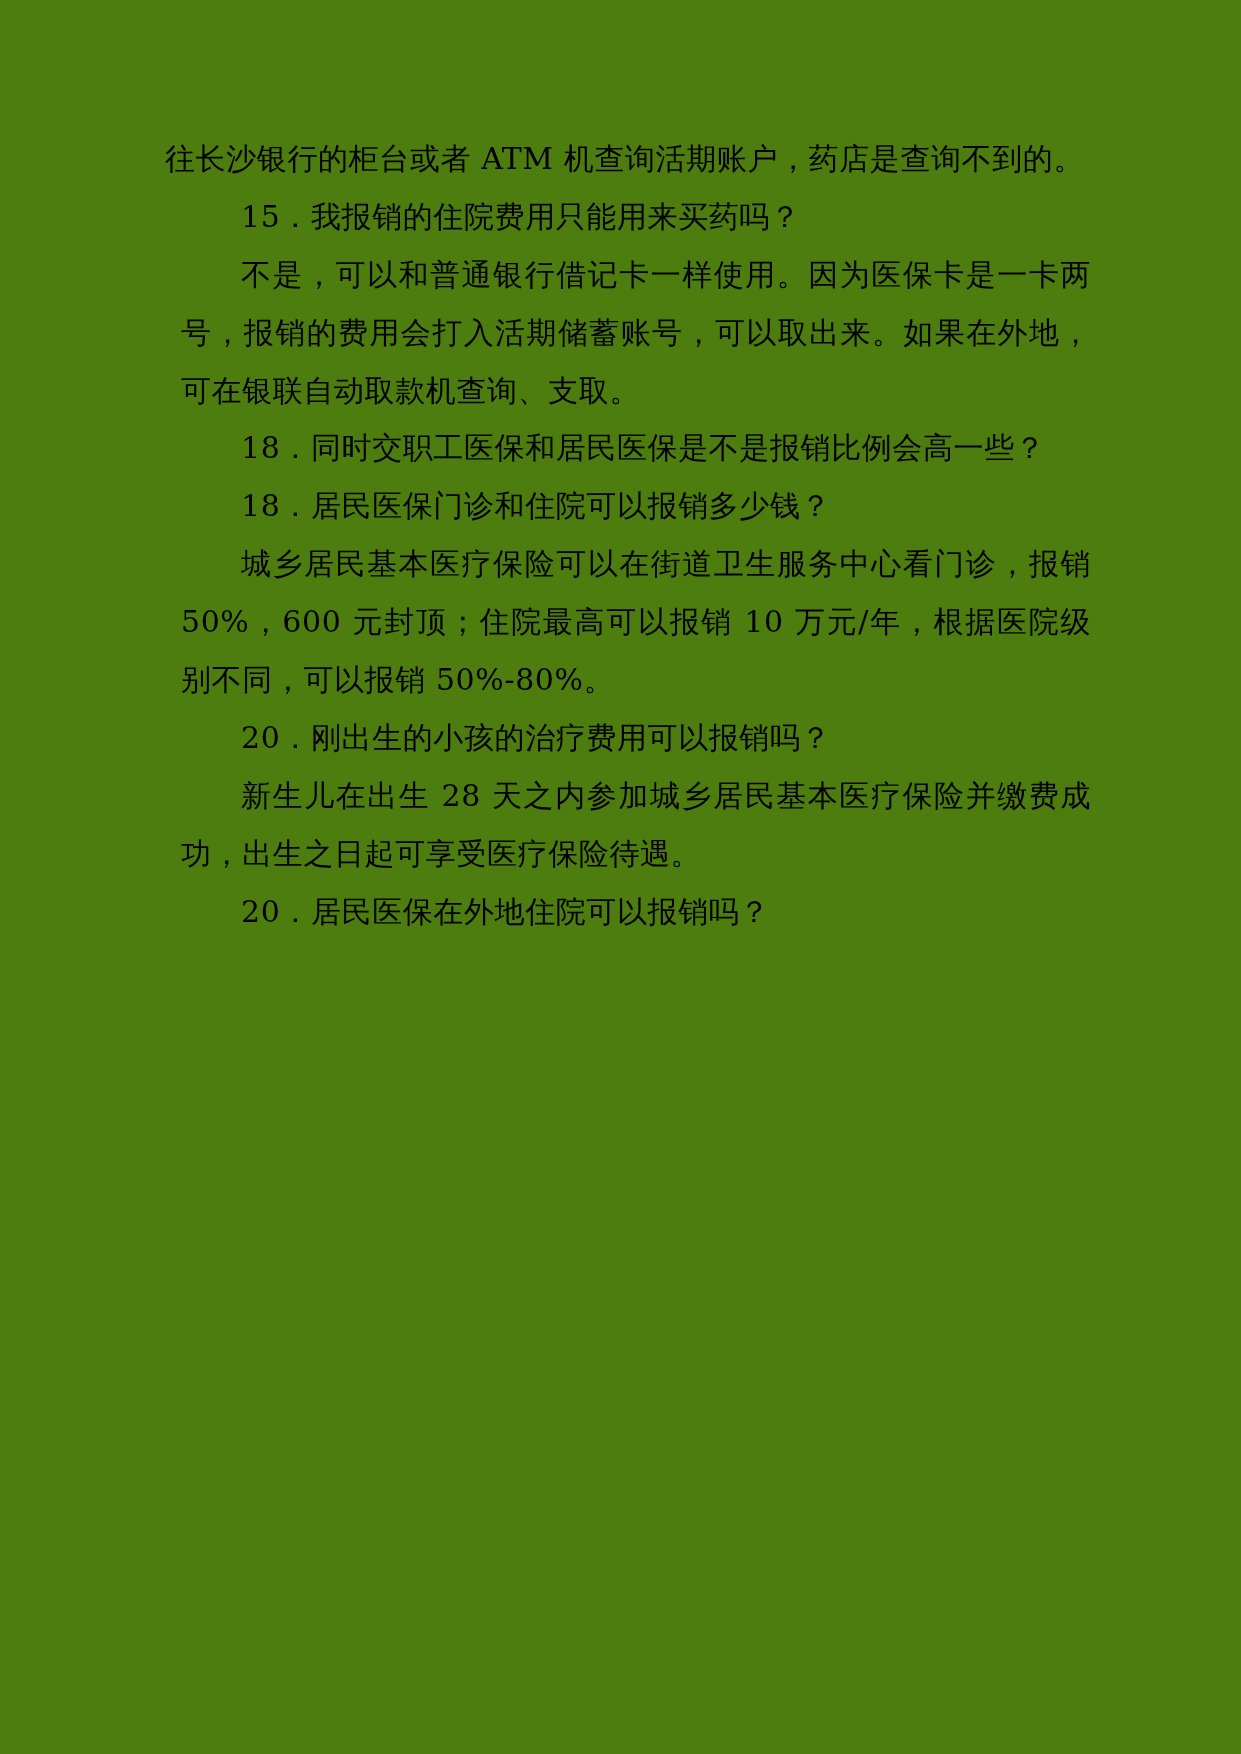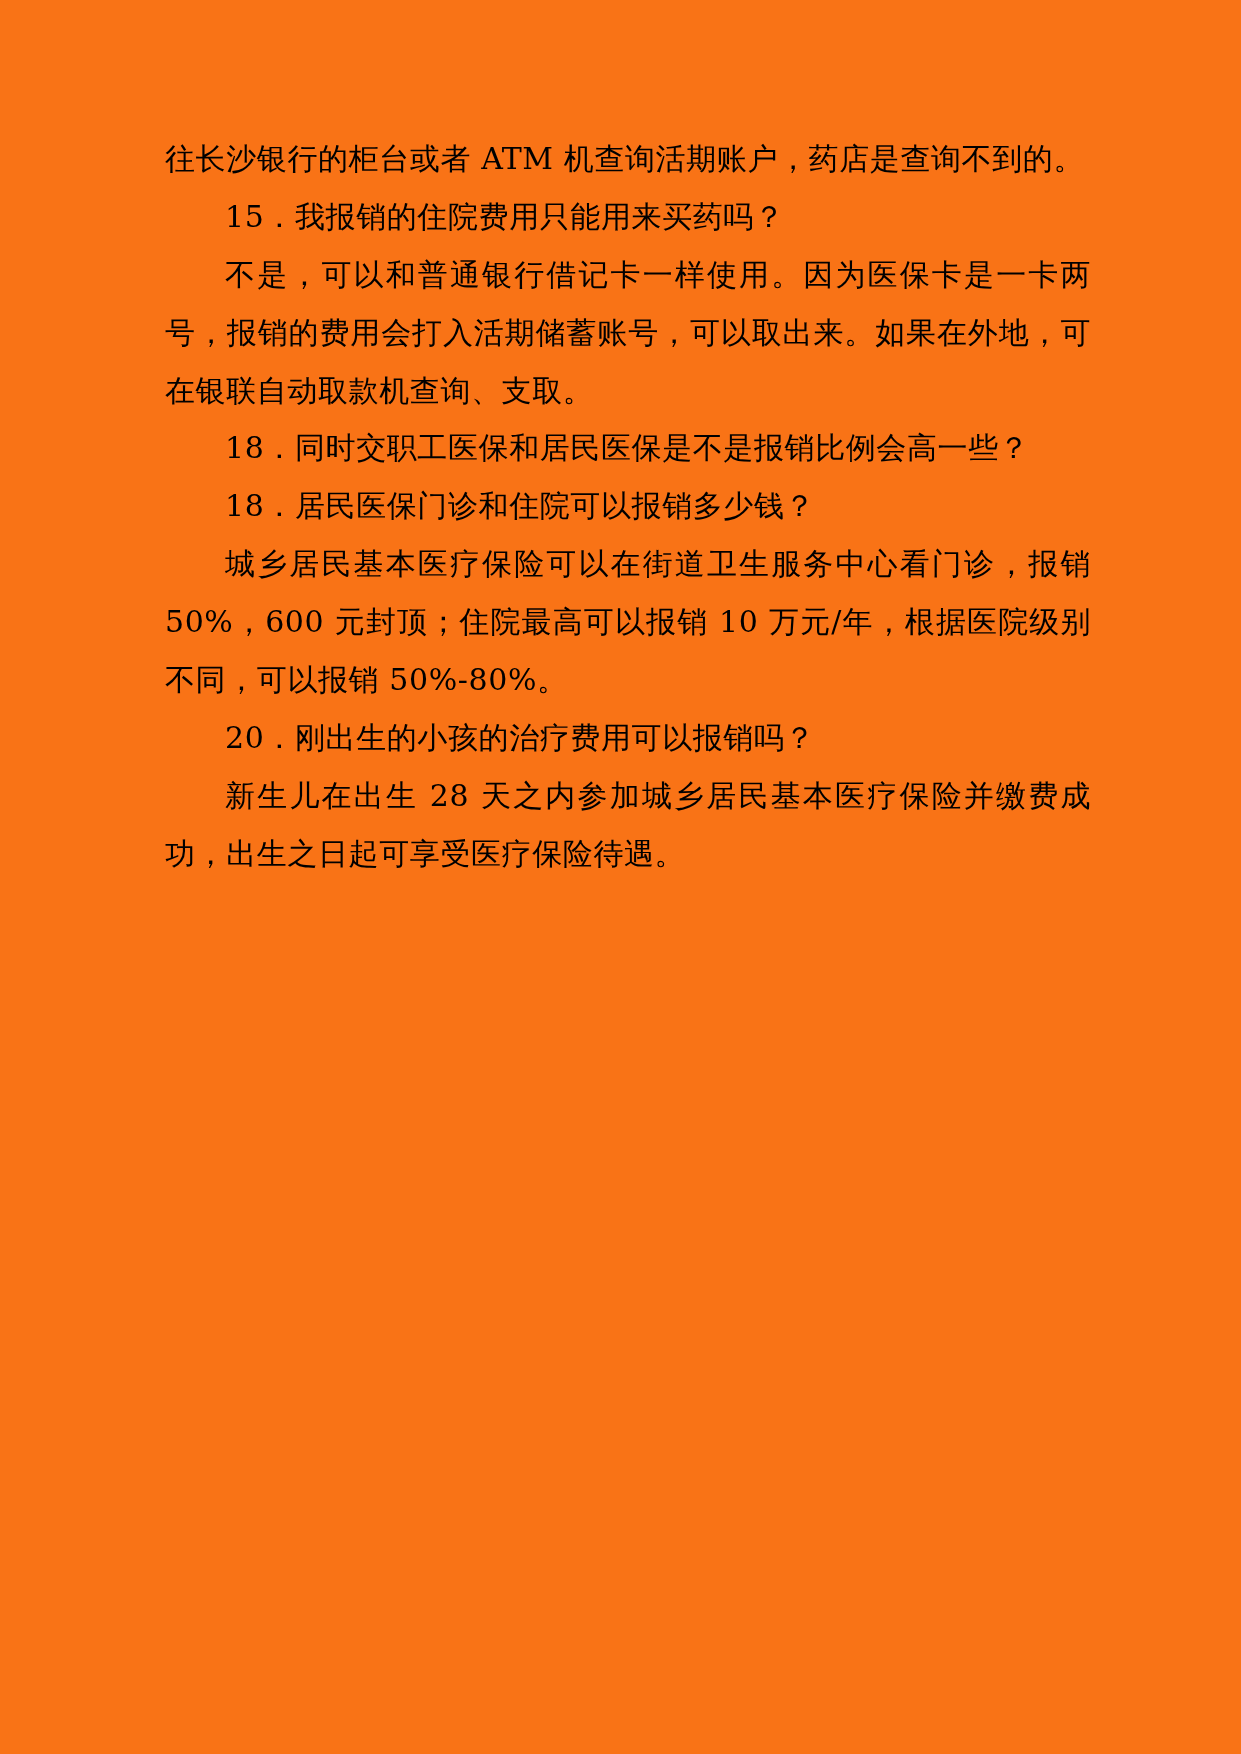--- a/index.html
+++ b/index.html
@@ -11,47 +11,49 @@
     width: 1241px;
     height: 1754px;
     font-family: "DejaVu Serif", "Liberation Serif", serif;
     color: #000000;
   }
   .page {
     box-sizing: border-box;
     width: 1241px;
     height: 1754px;
     padding: 130px 150px 100px 165px;
-    background: #f97316;
+    background: #4d7c0f;
   }
   .doc-body {
     font-size: 30px;
     line-height: 1.93;
     text-align: justify;
     text-justify: inter-ideograph;
     letter-spacing: 0.6px;
   }
   p {
     margin: 0;
     padding: 0;
   }
   .continued {
     text-indent: 0;
   }
   .indent {
     text-indent: 2em;
+    margin-left: 16px;
   }
 </style>
 </head>
 <body>
 
 <div class="page">
   <div class="doc-body">
     <p class="continued">往长沙银行的柜台或者 ATM 机查询活期账户，药店是查询不到的。</p>
     <p class="indent">15．我报销的住院费用只能用来买药吗？</p>
     <p class="indent">不是，可以和普通银行借记卡一样使用。因为医保卡是一卡两号，报销的费用会打入活期储蓄账号，可以取出来。如果在外地，可在银联自动取款机查询、支取。</p>
     <p class="indent">18．同时交职工医保和居民医保是不是报销比例会高一些？</p>
     <p class="indent">18．居民医保门诊和住院可以报销多少钱？</p>
     <p class="indent">城乡居民基本医疗保险可以在街道卫生服务中心看门诊，报销 50%，600 元封顶；住院最高可以报销 10 万元/年，根据医院级别不同，可以报销 50%-80%。</p>
     <p class="indent">20．刚出生的小孩的治疗费用可以报销吗？</p>
     <p class="indent">新生儿在出生 28 天之内参加城乡居民基本医疗保险并缴费成功，出生之日起可享受医疗保险待遇。</p>
+    <p class="indent">20．居民医保在外地住院可以报销吗？</p>
   </div>
 </div>
 
 </body></html>

